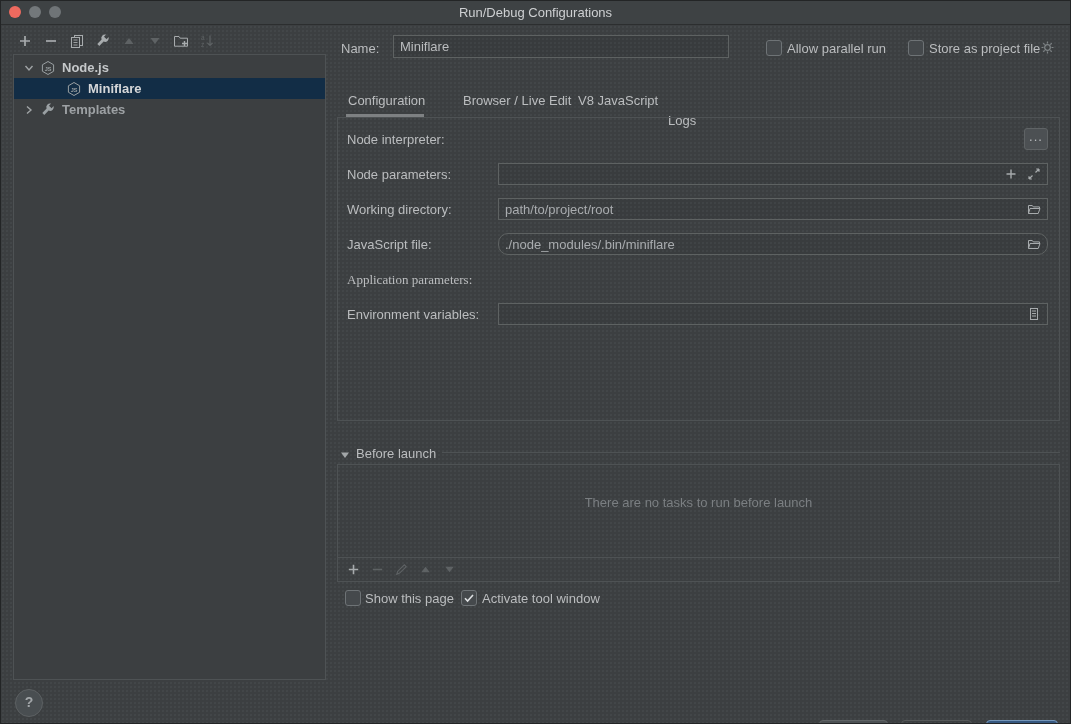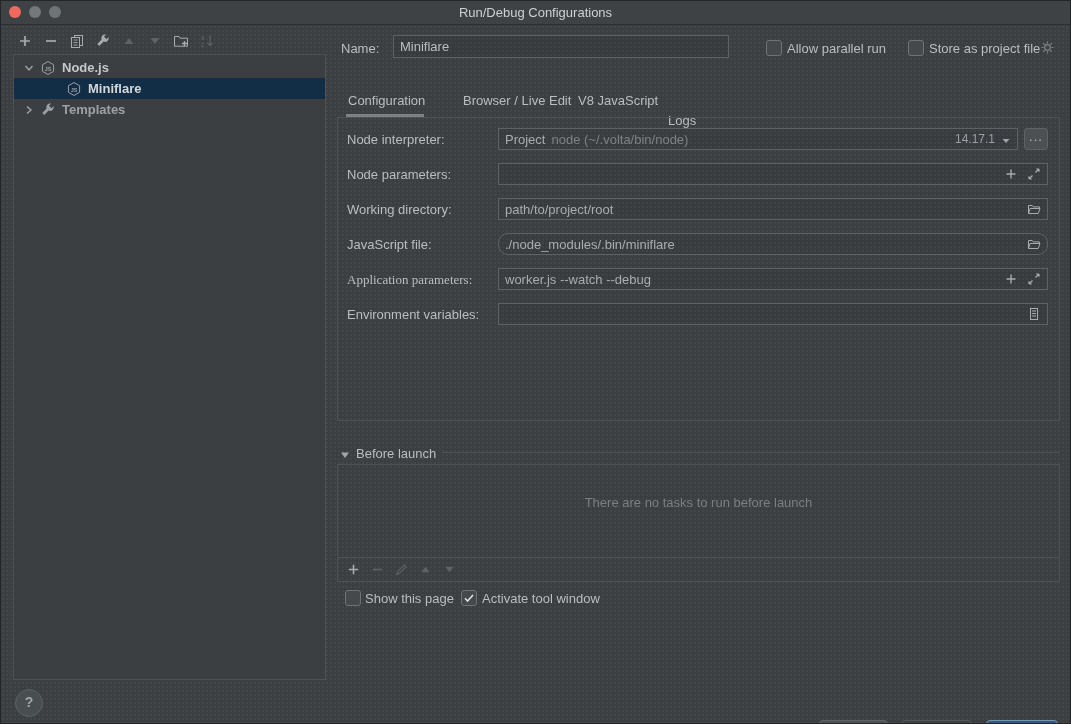--- a/index.html
+++ b/index.html
@@ -192,29 +192,20 @@
 
   <span class="tab" style="left:347px;">Configuration</span>
   <span class="tab" style="left:462px;">Browser / Live Edit</span>
   <span class="tab" style="left:577px;">V8 JavaScript</span>
   <span class="tab" style="left:667px;margin-top:20px;">Logs</span>
   <div class="tab-underline"></div>
 
   <div class="cfg-panel"></div>
 
   <span class="flabel" style="top:131px;">Node interpreter:</span>
-  <div class="field" style="top:127px;width:520px;">
-    <span>Project</span>
-    <span class="dim">node (~/.volta/bin/node)</span>
-    <span class="spacer"></span>
-    <span class="ver">14.17.1</span>
-    <span class="combo-arrow"><svg viewBox="0 0 10 10">
-          <path d="M1.5 3l3.5 4 3.5-4z" fill="currentColor"></path>
-        </svg></span>
-  </div>
   <div class="browse-btn">...</div>
 
   <span class="flabel" style="top:166px;">Node parameters:</span>
   <div class="field" style="top:162px;">
     <span></span>
     <span class="ficons">
       <span class="ic">
           <svg viewBox="0 0 14 14">
             <path d="M7 2.5v9M2.5 7h9" stroke="currentColor" stroke-width="1.4" fill="none"></path>
           </svg>
@@ -247,35 +238,20 @@
       <span class="ic">
           <svg viewBox="0 0 14 14">
             <path d="M1.5 11.5v-8h3.8l1 1.4h6.2v1.6" fill="none" stroke="currentColor"></path>
             <path d="M3 6.5h10l-1.8 5H1.5z" fill="none" stroke="currentColor"></path>
           </svg>
         </span>
     </span>
   </div>
 
   <span class="flabel" style="top:271px;font-family:Liberation Serif, serif;">Application parameters:</span>
-  <div class="field" style="top:267px;">
-    <span>worker.js --watch --debug</span>
-    <span class="ficons">
-      <span class="ic">
-          <svg viewBox="0 0 14 14">
-            <path d="M7 2.5v9M2.5 7h9" stroke="currentColor" stroke-width="1.4" fill="none"></path>
-          </svg>
-        </span>
-      <span class="ic">
-          <svg viewBox="0 0 14 14">
-            <path d="M8.5 5.5L12 2M12 2H9.2M12 2v2.8M5.5 8.5L2 12M2 12h2.8M2 12V9.2" stroke="currentColor" stroke-width="1.2" fill="none"></path>
-          </svg>
-        </span>
-    </span>
-  </div>
 
   <span class="flabel" style="top:306px;">Environment variables:</span>
   <div class="field" style="top:302px;">
     <span></span>
     <span class="ficons">
       <span class="ic">
           <svg viewBox="0 0 14 14">
             <rect x="3.5" y="1.5" width="7" height="11" fill="none" stroke="currentColor"></rect>
             <path d="M5 4h4M5 6.5h4M5 9h4" stroke="currentColor" stroke-width="1"></path>
           </svg>

